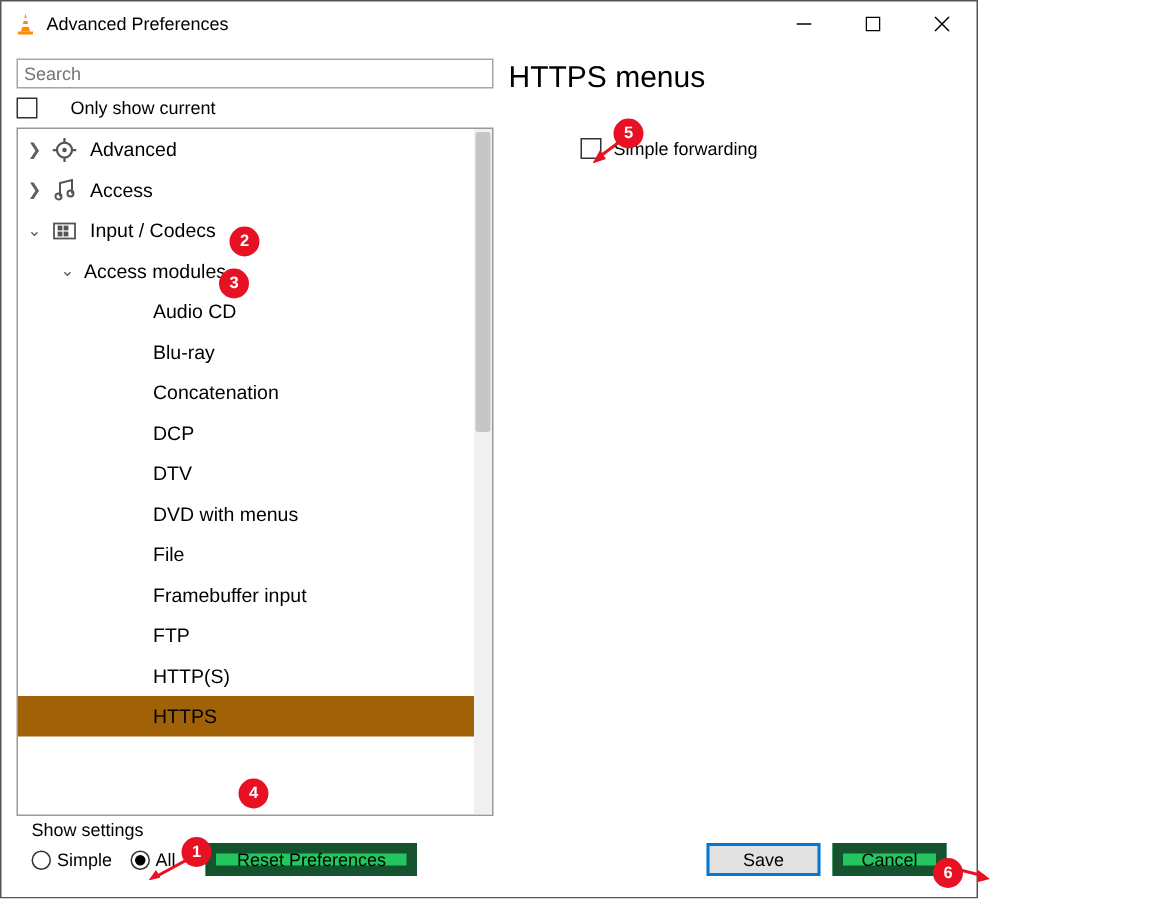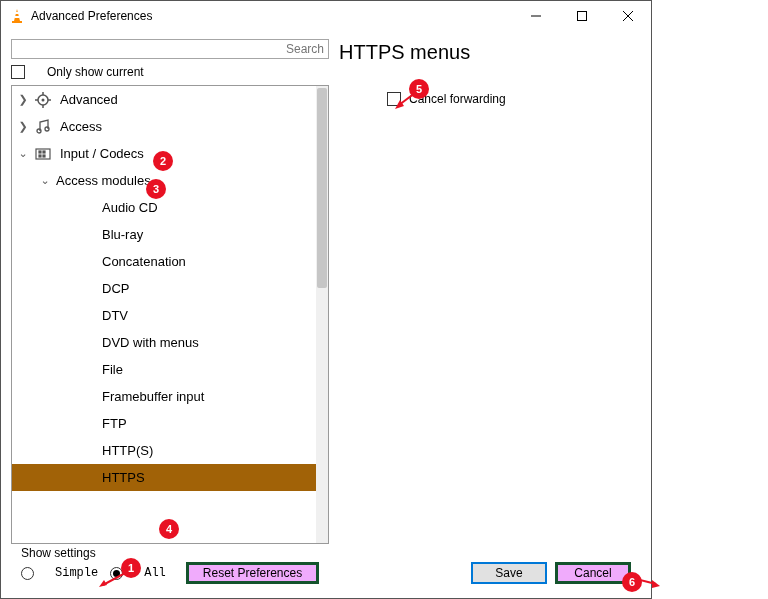--- a/index.html
+++ b/index.html
@@ -7,44 +7,44 @@
   .window { width:652px; height:599px; border:1px solid #555; display:flex; flex-direction:column; position:relative; }
   .titlebar { height:30px; display:flex; align-items:center; padding:0 0 0 8px; }
   .titlebar .title { flex:0 0 auto; margin-left:6px; font-size:12px; }
   .titlebar-spacer { flex:1; }
   .win-btns { display:flex; height:100%; }
   .win-btn { width:46px; display:flex; align-items:center; justify-content:center; font-size:14px; }
   .vlc-cone { width:16px; height:16px; }
   .content { flex:1; display:flex; flex-direction:column; padding:8px 10px 4px 10px; }
   .main-row { flex:1; display:flex; gap:10px; min-height:0; }
   .left-col { width:318px; display:flex; flex-direction:column; }
-  .search { width:100%; height:20px; border:1px solid #a6a6a6; padding:0 4px; font-size:12px; color:#ec4899;text-align:right; }
+  .search { width:100%; height:20px; border:1px solid #a6a6a6; padding:0 4px; font-size:12px; color:#ec4899; }
   .only-current { display:flex; align-items:center; margin:6px 0 4px 0; gap:22px; }
   .checkbox { width:14px; height:14px; border:1px solid #333; background:#fff; }
   .tree-wrap { flex:1; border:1px solid #999; position:relative; overflow:hidden; margin-top:2px; }
   .tree { position:absolute; inset:0 12px 0 0; overflow:hidden; font-size:13px; }
   .tree-row { height:27px; display:flex; align-items:center; padding-left:6px; position:relative; }
   .tree-row.selected { background:#a16207; }
   .chev { width:10px; text-align:center; color:#606060; font-size:11px; margin-right:6px; }
   .ticon { width:18px; height:18px; margin-right:8px; display:flex; align-items:center; justify-content:center; color:#555; }
   .indent-1 { padding-left:28px; }
   .indent-3 { padding-left:90px; }
   .vscroll { position:absolute; top:0; right:0; bottom:0; width:12px; background:#f0f0f0; }
   .thumb { position:absolute; left:1px; right:1px; top:2px; height:200px; background:#c6c6c6; border-radius:2px; }
   .right-col { flex:1; padding:2px 8px 0 0; }
   .section-title { font-size:20px; font-weight:400; margin:0 0 18px 0; }
   .opt-row { display:flex; align-items:center; gap:8px; margin-left:48px; margin-top:28px; position:relative; }
   .footer { height:50px; display:flex; align-items:flex-end; padding:0 10px 10px 10px; position:relative; }
   .show-settings { position:relative; }
   .show-settings .lbl { position:absolute; top:-16px; left:0; font-size:12px; }
   .radios { display:flex; align-items:center; gap:12px; }
-  .radio { display:flex; align-items:center; gap:21px;font-family:Liberation Mono, monospace; }
+  .radio { display:flex; align-items:center; gap:4px; }
   .radio-circle { width:13px; height:13px; border:1px solid #333; border-radius:50%; display:flex; align-items:center; justify-content:center; background:#fff; }
   .radio-circle.checked::after { content:""; width:7px; height:7px; background:#000; border-radius:50%; }
-  .btn { height:22px; padding:0 14px; font-size:12px; background:#f0abfc; border:3px solid #14532d; display:flex; align-items:center; justify-content:center; }
+  .btn { height:22px; padding:0 14px; font-size:12px; background:#22c55e; border:7px solid #14532d; display:flex; align-items:center; justify-content:center; }
   .btn.primary { border:2px solid #0078d7; background:#e1e1e1; }
   .footer-right { margin-left:auto; display:flex; gap:8px; }
   .annot { position:absolute; width:20px; height:20px; background:#e81123; color:#fff; border-radius:50%; display:flex; align-items:center; justify-content:center; font-weight:bold; font-size:11px; z-index:50; pointer-events:none; }
   .arrow { position:absolute; z-index:49; pointer-events:none; }
 </style>
 </head>
 <body>
 
 <div class="window">
 
@@ -169,21 +169,21 @@
           <div class="vscroll">
             <div class="thumb"></div>
           </div>
         </div>
       </div>
 
       <div class="right-col">
         <h2 class="section-title">HTTPS menus</h2>
         <div class="opt-row">
           <span class="checkbox"></span>
-          <span>Cancel forwarding</span>
+          <span>Simple forwarding</span>
         </div>
       </div>
     </div>
 
     <div class="footer">
       <div class="show-settings">
         <span class="lbl">Show settings</span>
         <div class="radios">
           <label class="radio">
             <span class="radio-circle"></span>

